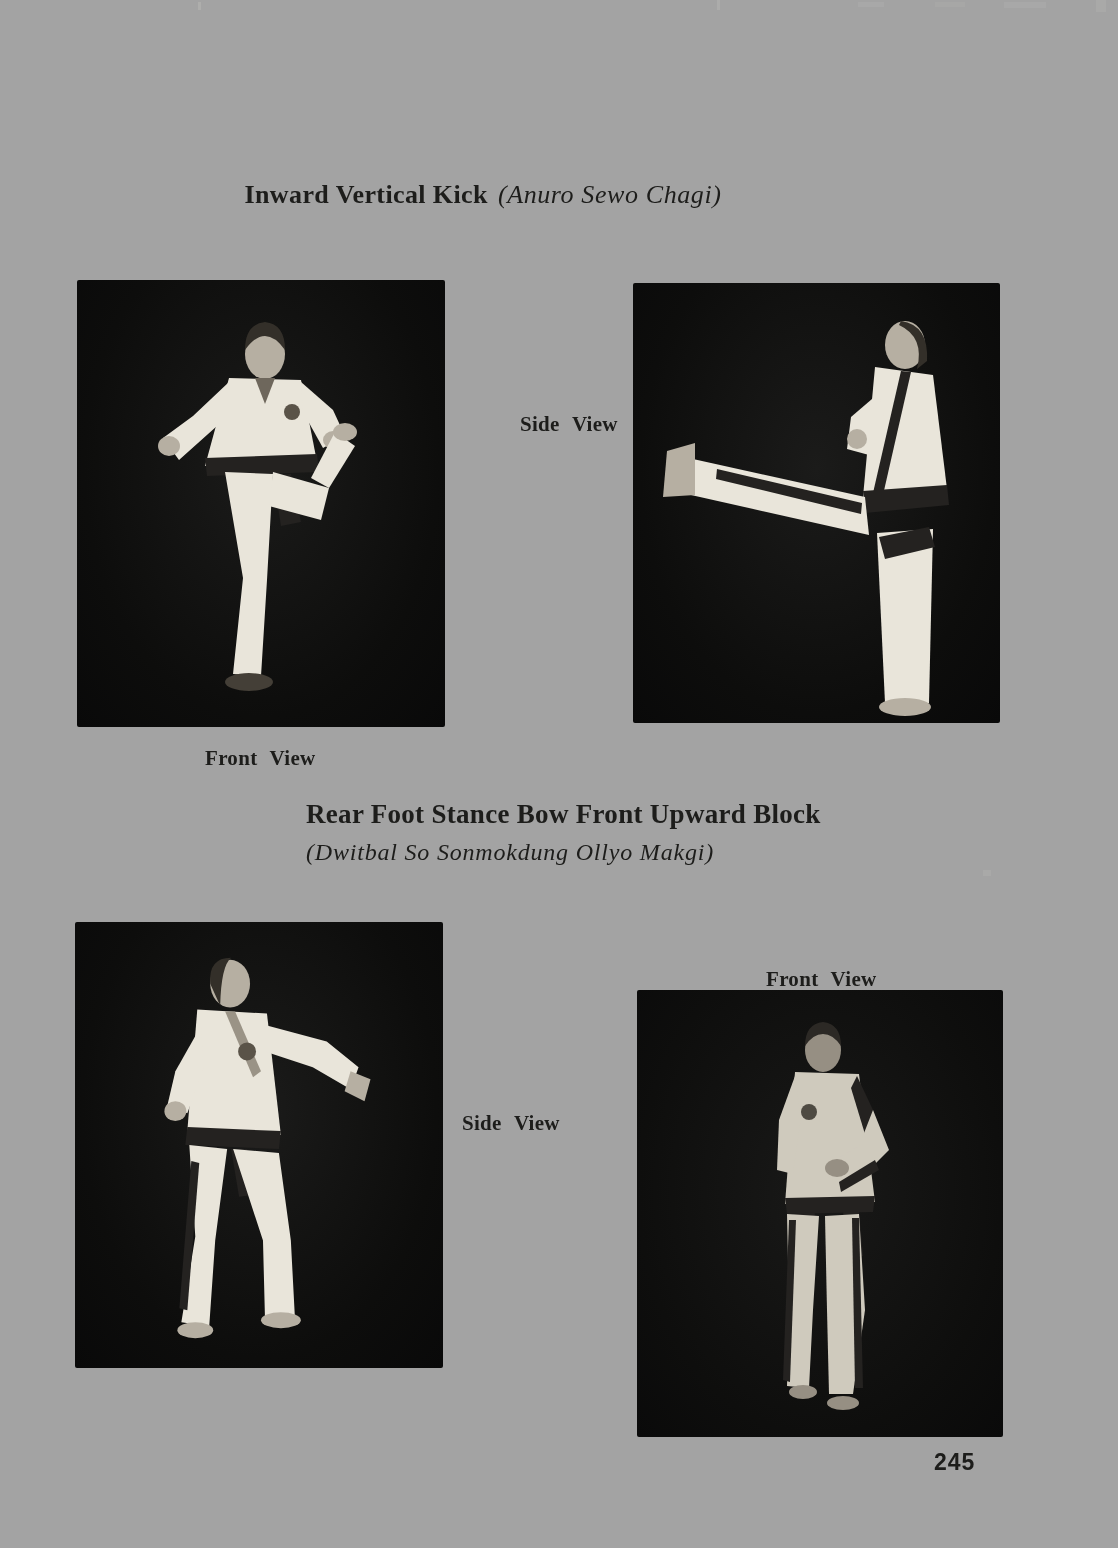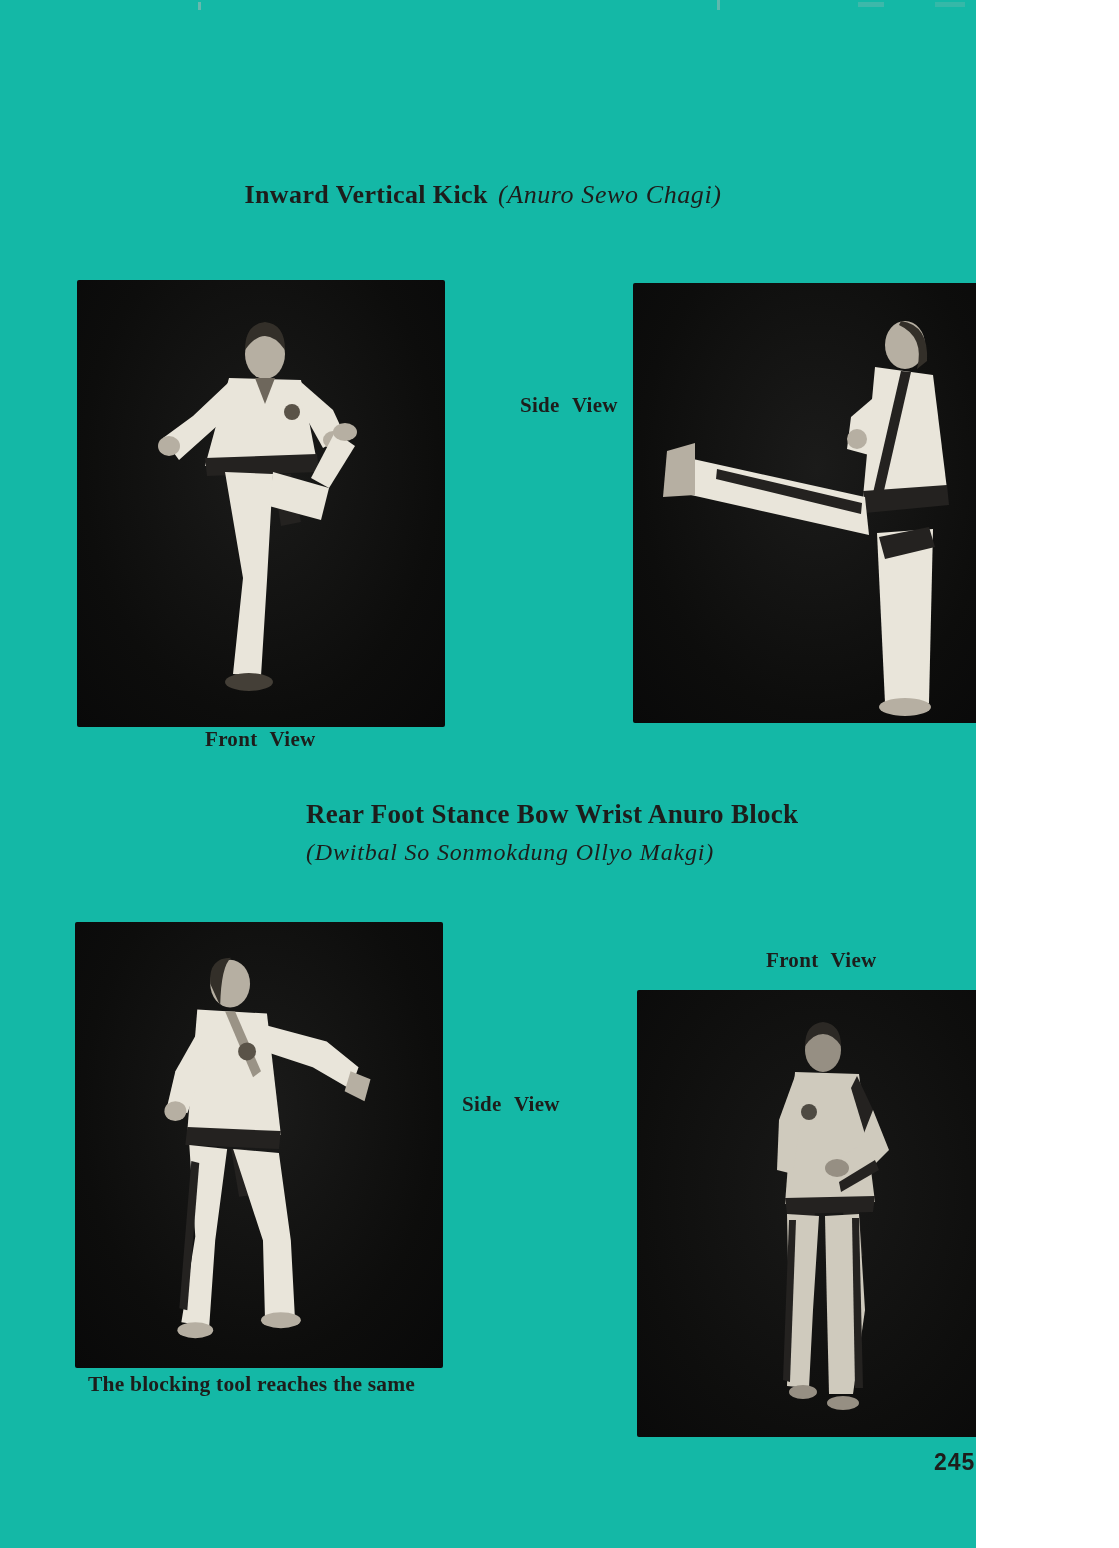--- a/index.html
+++ b/index.html
@@ -1,19 +1,19 @@
 <!DOCTYPE html>
 <html><head>
 <meta charset="utf-8">
 <style>
   html,body{margin:0;padding:0;background:#ffffff;}
   .page{
     position:relative;
-    width:976px;height:1548px;
-    background:#14b8a6;
+    width:1118px;height:1548px;
+    background:#a3a3a3;
     font-family:"Liberation Serif","DejaVu Serif",serif;
     color:#1d1d1b;
     overflow:hidden;
   }
   
   .mark{position:absolute;background:#b9b9b6;}
 
   .title1{
     position:absolute;left:103px;top:180px;width:760px;
     text-align:center;font-size:26px;font-weight:bold;
@@ -32,21 +32,21 @@
   }
   .photo svg{width:100%;height:100%;display:block;}
   .p1{left:77px;top:280px;width:368px;height:447px;}
   .p2{left:633px;top:283px;width:367px;height:440px;}
   .p3{left:75px;top:922px;width:368px;height:446px;}
   .p4{left:637px;top:990px;width:366px;height:447px;
       background:radial-gradient(ellipse at 50% 45%, #191918 0%, #0e0e0d 70%, #0a0a0a 100%);}
 
   .view-label{
     position:absolute;font-size:21px;font-weight:bold;
-    word-spacing:7px;letter-spacing:0.3px;white-space:nowrap;
+    word-spacing:7px;letter-spacing:0.3px;white-space:nowrap;margin-top:19px;
   }
   .lbl-side1{left:520px;top:393px;}
   .lbl-front1{left:205px;top:727px;}
   .lbl-front2{left:766px;top:948px;}
   .lbl-side2{left:462px;top:1092px;}
 
   .caption{
     position:absolute;left:88px;top:1372px;
     font-size:21.5px;font-weight:bold;line-height:1.14;letter-spacing:0.2px;
   }
@@ -112,21 +112,21 @@
       <polygon points="62,160 34,168 30,214 62,212" fill="#b6afa2"></polygon>
       <polygon points="244,250 300,246 296,420 252,420" fill="#e9e5da"></polygon>
       <polygon points="246,254 296,244 302,264 252,276" fill="#242220"></polygon>
       <ellipse cx="272" cy="424" rx="26" ry="9" fill="#b6afa2"></ellipse>
     </svg>
   </figure>
 
   <div class="view-label lbl-front1">Front View</div>
 
   <div class="title2">
-    <span class="line-bold">Rear Foot Stance Bow Wrist Anuro Block</span>
+    <span class="line-bold">Rear Foot Stance Bow Front Upward Block</span>
     <span class="line-rom">(Dwitbal So Sonmokdung Ollyo Makgi)</span>
   </div>
 
   <figure class="photo p3" style="margin:0">
     <svg viewBox="0 0 368 448">
       <ellipse cx="155" cy="62" rx="20" ry="24" fill="#b6afa2"></ellipse>
       <path d="M135 62 Q133 36 156 36 Q146 44 145 84 Z" fill="#332f29"></path>
       <polygon points="122,88 192,92 206,214 112,210" fill="#e9e5da"></polygon>
       <polygon points="150,90 160,90 186,150 178,156" fill="#9a9386"></polygon>
       <circle cx="172" cy="130" r="9" fill="#5a5348"></circle>
@@ -166,18 +166,17 @@
       <polygon points="150,224 182,226 176,320 172,398 150,396 152,318" fill="#cfcabd"></polygon>
       <polygon points="188,226 222,224 228,320 216,404 192,404 190,320" fill="#cfcabd"></polygon>
       <polygon points="152,230 159,230 153,392 146,390" fill="#242220"></polygon>
       <polygon points="215,228 222,228 226,398 218,398" fill="#242220"></polygon>
       <ellipse cx="166" cy="402" rx="14" ry="7" fill="#968f83"></ellipse>
       <ellipse cx="206" cy="413" rx="16" ry="7" fill="#968f83"></ellipse>
     </svg>
   </figure>
 
   <div class="caption">
-    <span>The blocking tool reaches the same</span>
   </div>
 
   <div class="page-number">245</div>
 
 </div>
 
 </body></html>

